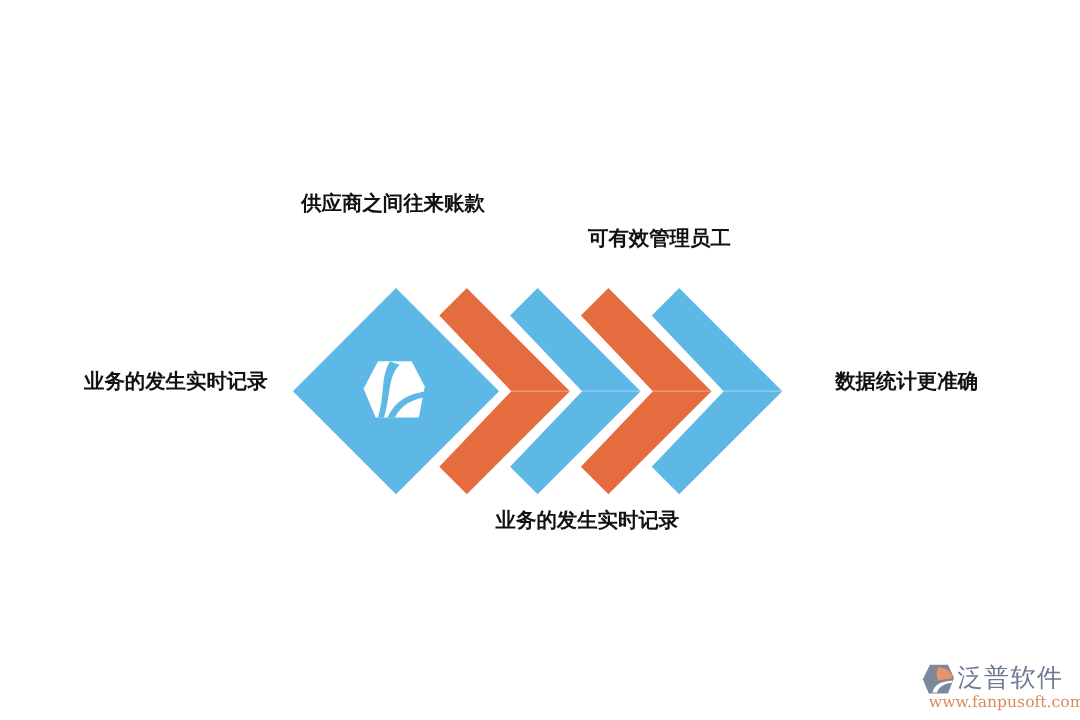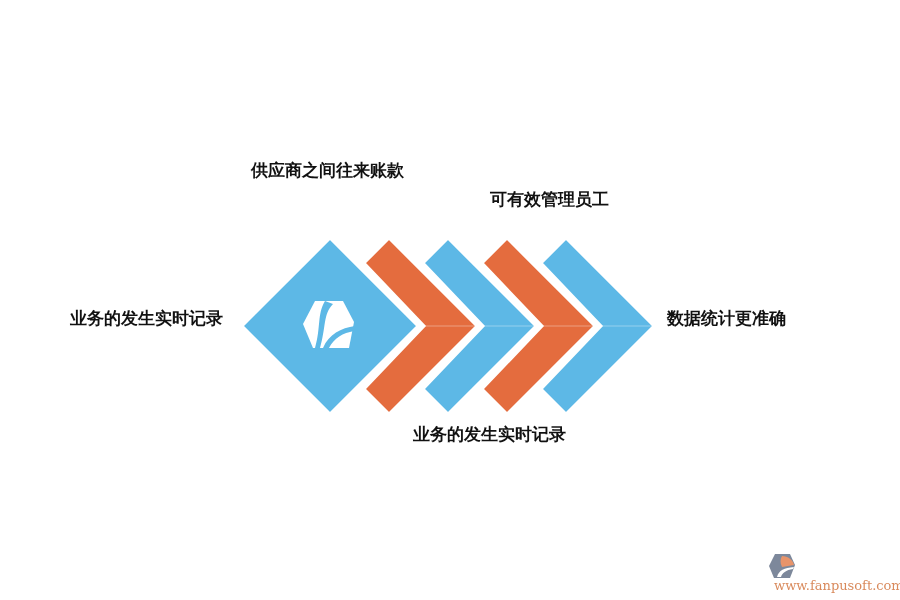--- a/index.html
+++ b/index.html
@@ -34,23 +34,24 @@
   <g transform="translate(303,300)">
     <polygon points="12,1 40,1 51,22 46,48 10,48 0,24" fill="#ffffff"></polygon>
     <path d="M22,1 C14,14 18,28 12,48 L17,48 C23,28 20,14 30,4 Z" fill="#5db8e6"></path>
     <path d="M20,48 C26,34 38,28 52,26 L51,31 C40,33 31,38 26,48 Z" fill="#5db8e6"></path>
   </g>
 </svg>
 
 <div class="label" style="left:251px; top:160px;">供应商之间往来账款</div>
 <div class="label" style="left:490px; top:189px;">可有效管理员工</div>
 <div class="label" style="left:70px; top:308px;">业务的发生实时记录</div>
-<div class="label" style="left:667px; top:308px;">数据统计更准确</div>
+<div class="label" style="left:696px; top:308px;">数据统计更准确</div>
 <div class="label" style="left:413px; top:424px;">业务的发生实时记录</div>
 
 <div class="watermark">
   <svg width="28" height="26" viewBox="0 0 28 26" style="position:absolute; left:0; top:1px;">
     <polygon points="7,1 22,1 27,12 22,25 6,25 1,13" fill="#7d889b"></polygon>
     <path d="M14,3 C20,3 25,7 26,12 L14,14 C12,10 12,6 14,3 Z" fill="#e8946a"></path>
     <path d="M9,24 C11,17 16,15 26,14 L25,16 C18,17 14,20 13,24 Z" fill="#ffffff"></path>
   </svg>
+  <div class="wm-title">泛普软件</div>
   <div class="wm-url">www.fanpusoft.com</div>
 </div>
 
 </body></html>

